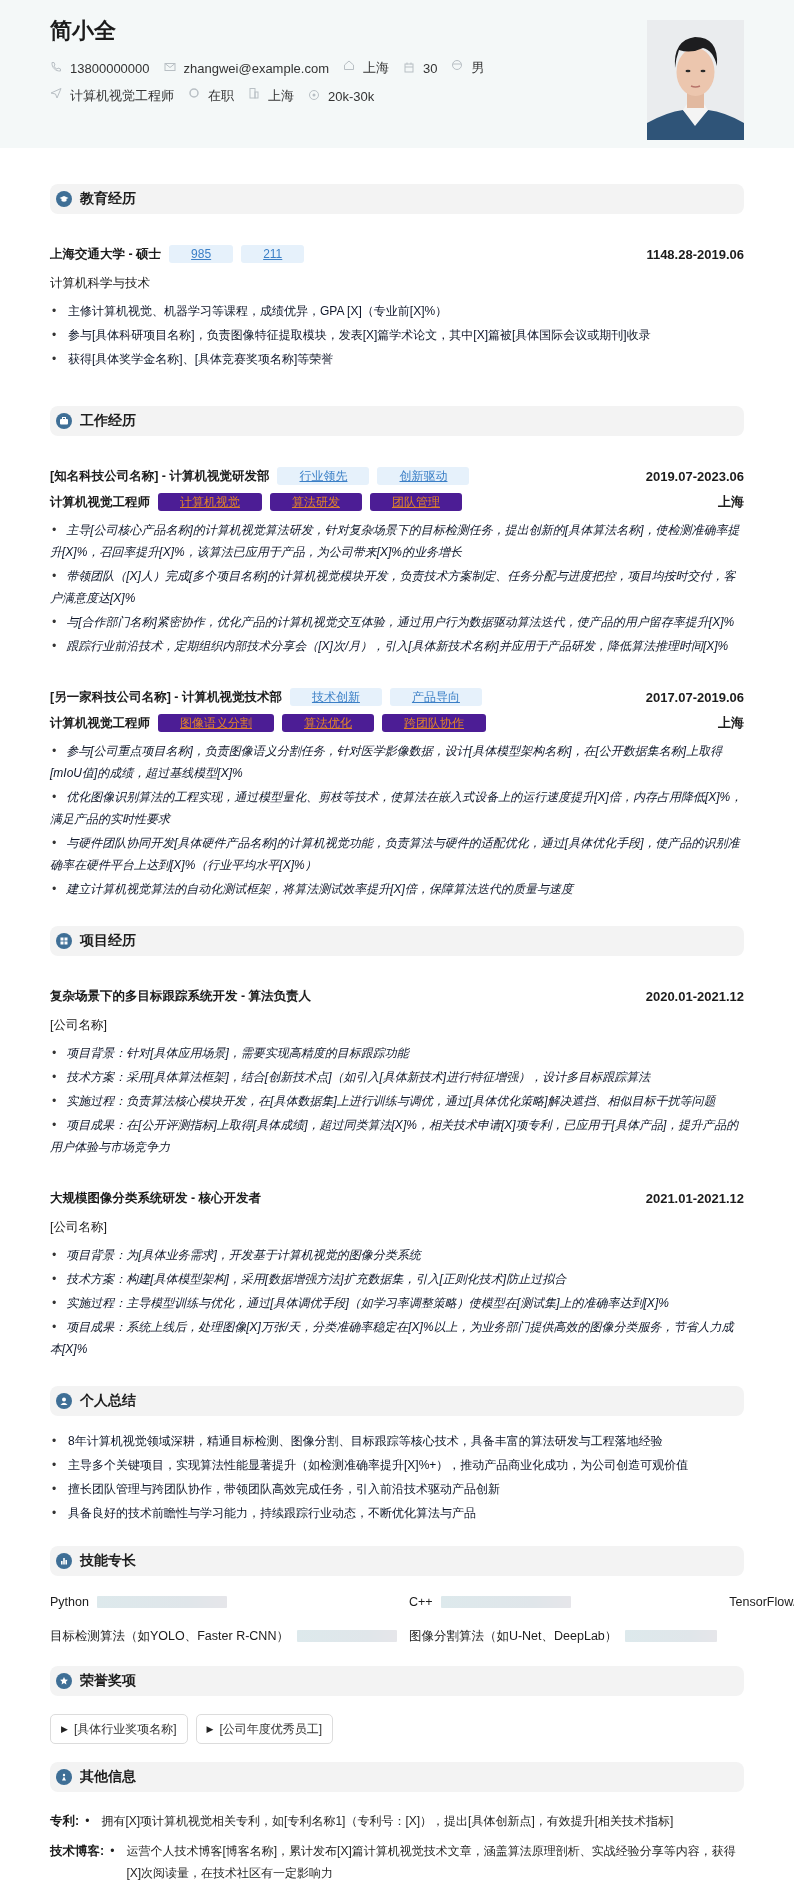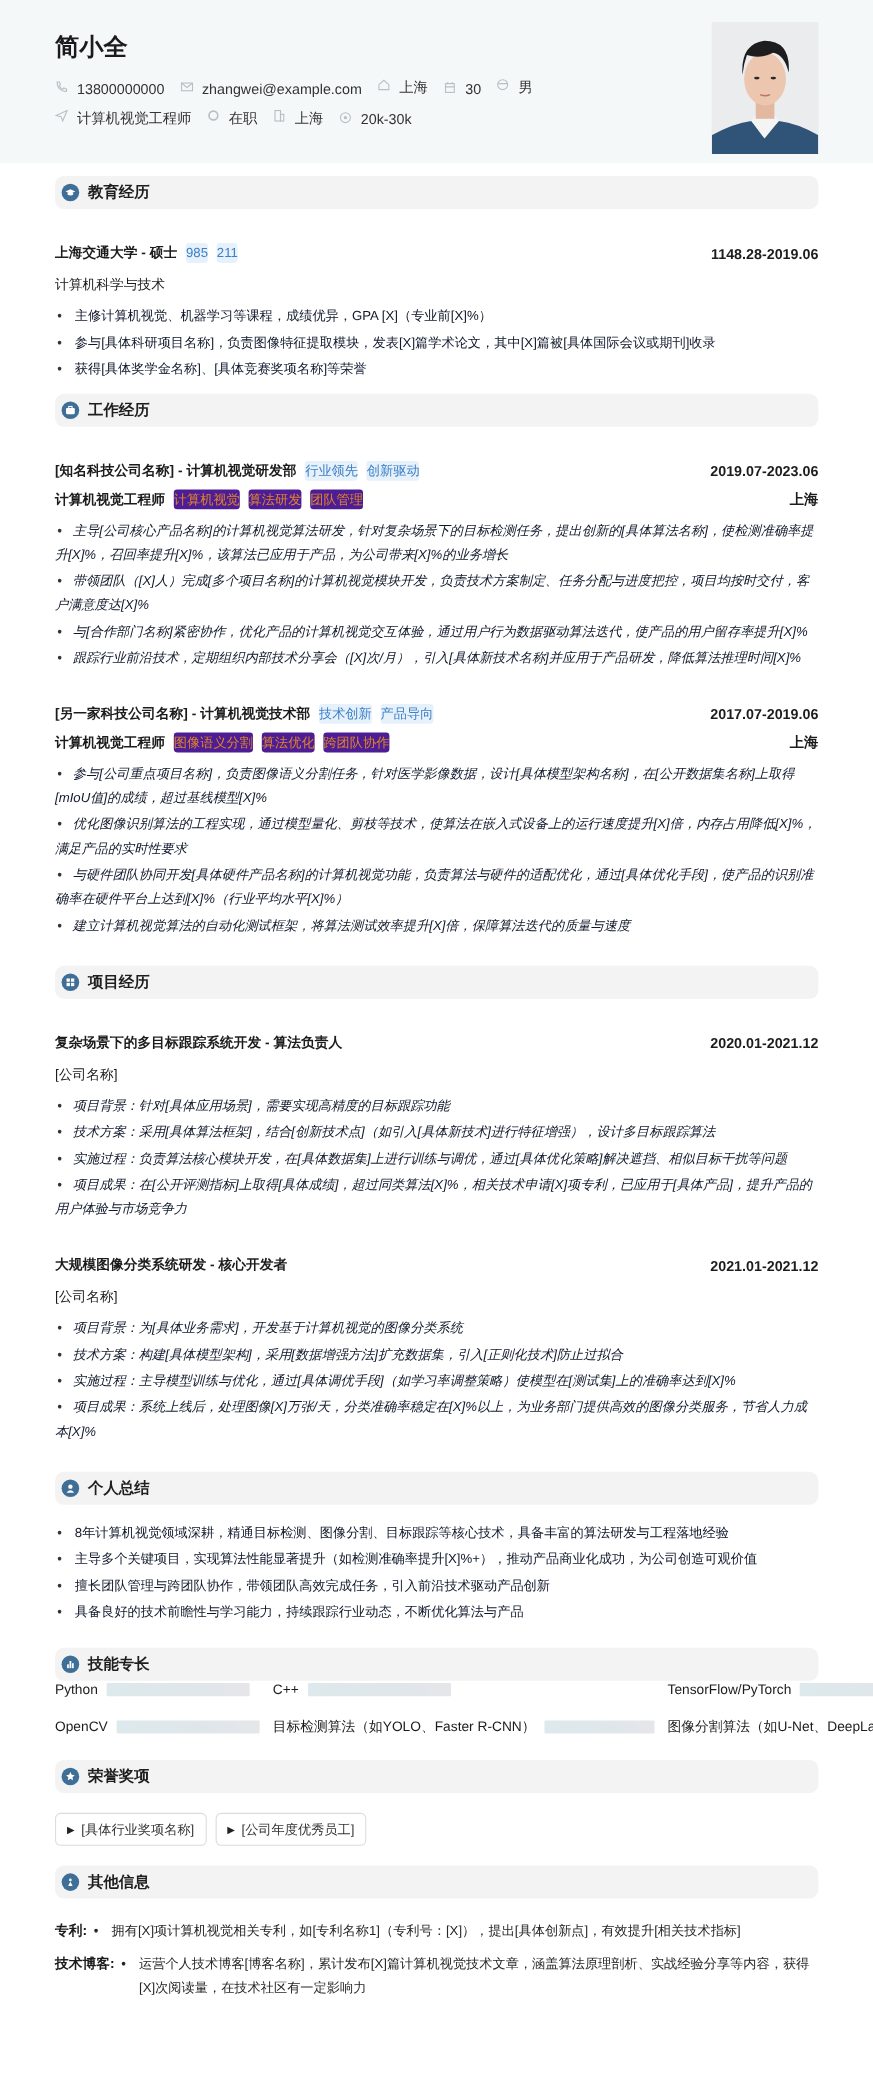--- a/index.html
+++ b/index.html
@@ -1,51 +1,51 @@
 <!DOCTYPE html>
 <html><head>
 <meta charset="utf-8">
 <style>
   * { box-sizing: border-box; margin: 0; padding: 0; }
   html, body { width: 794px; background: #ffffff; }
   body { font-family: "Liberation Sans", "DejaVu Sans", sans-serif; color: #222; font-size: 12.5px; }
 
   .header { position: relative; height: 148px; background: #f4f8f8; padding: 16px 50px 0 50px; }
-  .name { font-size: 22px; font-weight: bold; color: #1b1b1b; line-height: 30px; margin-top: 12px; }
+  .name { font-size: 22px; font-weight: bold; color: #1b1b1b; line-height: 30px; margin-top: 0px; }
   .info-row { display: flex; align-items: center; margin-top: 13px; height: 18px; font-size: 13px; color: #333; }
   .info-row + .info-row { margin-top: 10px; }
   .info-item { display: flex; align-items: flex-start; margin-right: 14px; }
   .info-icon { width: 12px; height: 12px; margin-right: 8px; color: #b8bfc4; display: inline-flex; align-items: center; justify-content: center; }
   .info-icon svg { width: 12px; height: 12px; }
   .photo { position: absolute; left: 647px; top: 20px; width: 97px; height: 120px; background: linear-gradient(180deg,#eceef0 0%, #e8eaec 60%, #eaecee 100%); overflow: hidden; }
 
   .content { padding: 0 50px; }
-  .section-head { margin-top: 12px; height: 30px; border-radius: 8px; background: #f3f3f3; display: flex; align-items: center; padding-left: 6px; }
+  .section-head { margin-top: 36px; height: 30px; border-radius: 8px; background: #f3f3f3; display: flex; align-items: center; padding-left: 6px; }
   .sec-icon { width: 16px; height: 16px; border-radius: 50%; background: #3f6f96; display: inline-flex; align-items: center; justify-content: center; margin-right: 8px; }
   .sec-icon svg { width: 10px; height: 10px; }
   .sec-title { font-size: 14px; font-weight: bold; color: #1e1e1e; }
 
   .entry-row { display: flex; align-items: center; justify-content: space-between; margin-top: 31px; height: 18px; }
   .entry-row.sub { margin-top: 8px; }
   .entry-left { display: flex; align-items: center; }
   .entry-title { font-size: 12.5px; font-weight: bold; color: #1c1c1c; }
   .entry-date { font-size: 13px; font-weight: bold; color: #1c1c1c; }
   .entry-loc { font-size: 13px; font-weight: bold; color: #1c1c1c; }
-  .tag { display: inline-block; font-size: 12px; padding: 1px 0; margin-left: 8px; border-radius: 3px; line-height: 16px; }
+  .tag { display: inline-block; font-size: 12px; padding: 1px 22px; margin-left: 8px; border-radius: 3px; line-height: 16px; text-decoration: underline; }
   .tag.blue { background: #e6f1fb; color: #3b7fc6; }
   .tag.orange { background: #4c1d95; color: #e0832a; }
   .sub-title { font-size: 12.5px; font-weight: normal; margin-top: 12px; color: #1c1c1c; }
 
   ul.bullets { list-style: none; margin-top: 8px; }
   ul.bullets li { position: relative; padding-left: 18px; font-size: 12px; line-height: 22px; color: #0f172a; margin-bottom: 2px; }
   ul.bullets li::before { content: "•"; position: absolute; left: 2px; top: 0; color: #333; }
   ul.bullets.hang li { padding-left: 0; text-indent: 0; font-style: italic; }
   ul.bullets.hang li::before { position: static; margin-right: 10px; margin-left: 2px; }
 
-  .skills { display: grid; grid-template-columns: 1fr 1fr 1fr; row-gap: 18px; column-gap: 12px; }
+  .skills { display: grid; grid-template-columns: 1fr 1fr 1fr 1fr; row-gap: 18px; column-gap: 12px; margin-top: 18px; }
   .skill { display: flex; align-items: center; height: 16px; }
   .skill-name { font-size: 12.5px; color: #1c1c1c; margin-right: 8px; white-space: nowrap; }
   .skill-bar { width: 130px; height: 12px; background: linear-gradient(90deg, #dde9ec 0%, #e0e6ea 70%, #e6e6ea 100%); border-radius: 1px; }
 
   .awards { display: flex; margin-top: 18px; }
   .award { display: flex; align-items: center; height: 30px; padding: 0 10px; border: 1px solid #dcdcdc; border-radius: 5px; margin-right: 8px; font-size: 12px; color: #333; background: #fff; }
   .award .tri { font-size: 9px; margin-right: 6px; color: #222; }
 
   .other-row { display: flex; margin-top: 14px; font-size: 12px; line-height: 22px; }
   .other-label { font-weight: bold; font-size: 12.5px; color: #1c1c1c; white-space: nowrap; }

